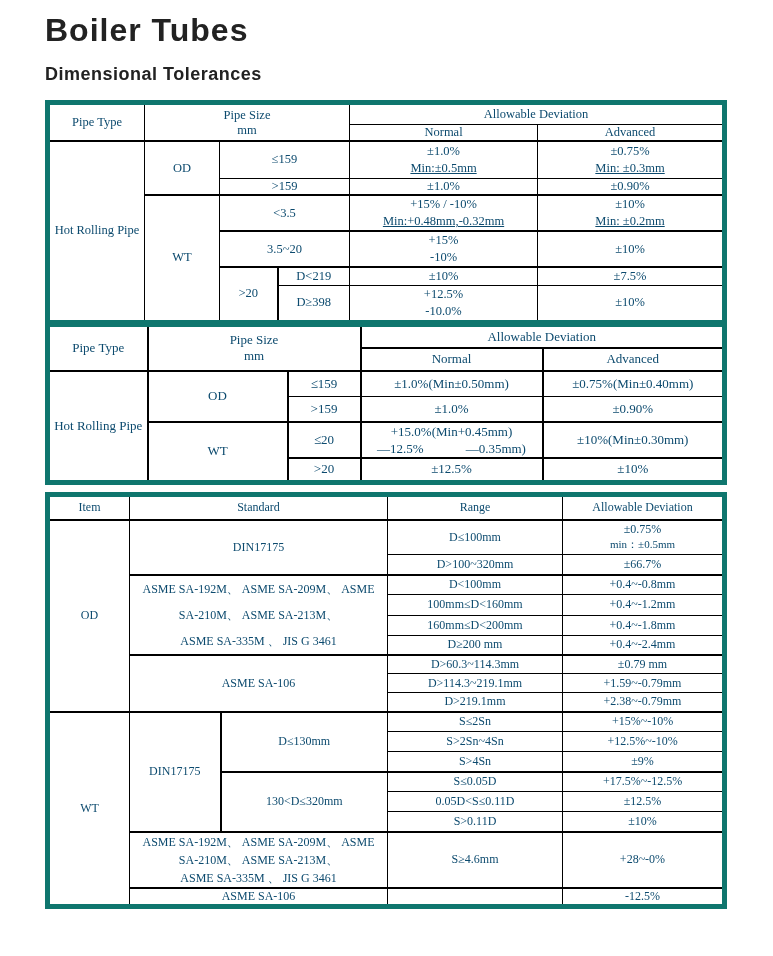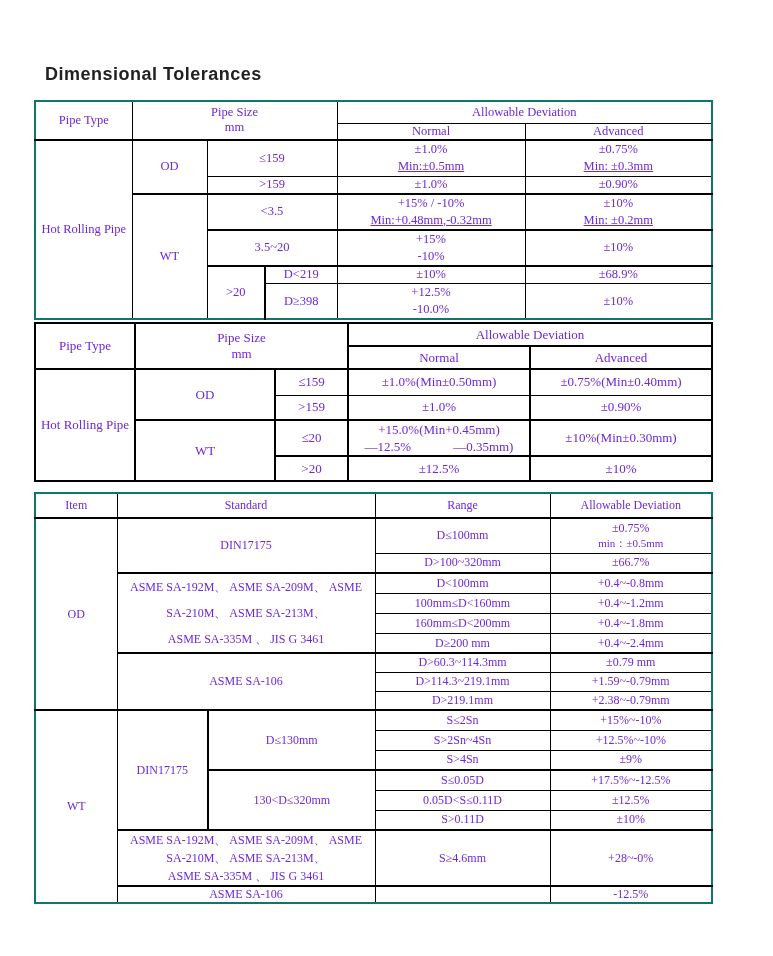--- a/index.html
+++ b/index.html
@@ -16,26 +16,26 @@
     font-size:32px;font-weight:bold;color:#222;
     letter-spacing:1px;
   }
   .subtitle{
     position:absolute;left:45px;top:64px;
     font-family:"Liberation Sans",sans-serif;
     font-size:18px;font-weight:bold;color:#222;
     letter-spacing:0.5px;
   }
   table{
-    position:absolute;left:34px;
+    position:absolute;left:45px;
     border-collapse:collapse;table-layout:fixed;
     width:677px;
-    border:2px solid #0f766e;
+    border:5px solid #0f766e;
     font-family:"Liberation Serif",serif;
-    color:#6d28d9;
+    color:#0c4a6e;
   }
   td{
     border:1px solid #000;
     text-align:center;vertical-align:middle;
     padding:0 2px;overflow:hidden;
   }
   #t1{top:100px;font-size:12.5px;}
   #t2{top:322px;font-size:13px;}
   #t2 td{border-width:2px;}
   #t2 td.thin-b{border-bottom-width:1px;}
@@ -55,20 +55,21 @@
     font-family:"Liberation Sans",sans-serif;
     font-size:13px;font-weight:bold;color:#222;
   }
   .notes .n2{margin-top:6px;margin-left:45px;}
 </style>
 </head>
 <body>
 
 <div class="page">
 
+  <div class="title">Boiler Tubes</div>
   <div class="subtitle">Dimensional Tolerances</div>
 
   <table id="t1">
     <colgroup>
         <col style="width:97px">
         <col style="width:75px">
         <col style="width:58px">
         <col style="width:72px">
         <col style="width:188px">
         <col style="width:187px">
@@ -121,21 +122,21 @@
       <td class="bt2 l2">
         <div>+15%</div>
         <div>-10%</div>
       </td>
       <td class="bt2">±10%</td>
     </tr>
     <tr style="height:18px">
       <td rowspan="2" class="bt2">&gt;20</td>
       <td class="bt2 bl2">D&lt;219</td>
       <td class="bt2">±10%</td>
-      <td class="bt2">±68.9%</td>
+      <td class="bt2">±7.5%</td>
     </tr>
     <tr style="height:34px">
       <td class="bl2">D≥398</td>
       <td class="l2">
         <div>+12.5%</div>
         <div>-10.0%</div>
       </td>
       <td>±10%</td>
     </tr>
   </tbody>

